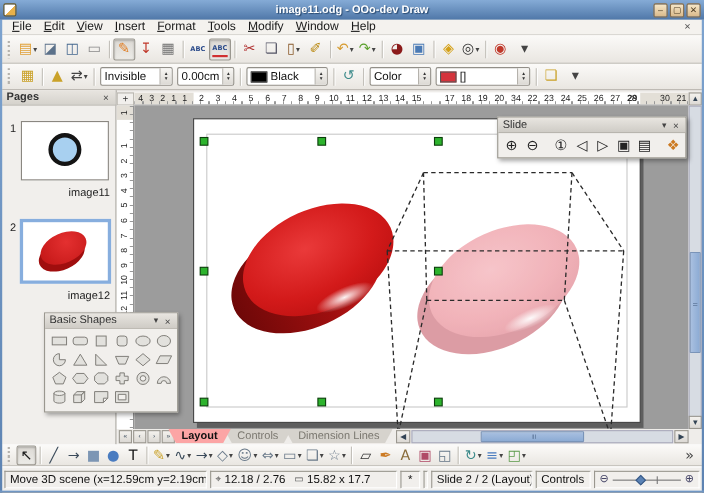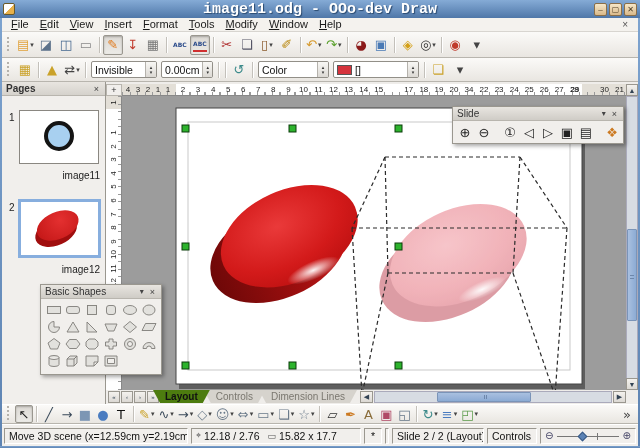--- a/index.html
+++ b/index.html
@@ -6,21 +6,21 @@
   *{box-sizing:border-box;font-family:"Liberation Sans","DejaVu Sans",sans-serif;}
   .glyph,.dd,.arrowglyph{font-family:"DejaVu Sans",sans-serif;}
   #window{position:relative;width:640px;height:448px;background:#efedea;overflow:hidden;}
   
   .frame{position:absolute;background:linear-gradient(#7da3cf,#5d83b2);z-index:50;}
   #frame-l{left:0;top:18px;bottom:0;width:2px;}
   #frame-r{right:0;top:18px;bottom:0;width:2px;}
   #frame-b{left:0;bottom:0;width:100%;height:2px;}
   
   #titlebar{position:absolute;left:0;top:0;width:640px;height:18px;background:linear-gradient(#85abd6,#4f77a8);display:flex;align-items:center;padding:0 3px;}
-  #title-text{position:absolute;left:0;right:0;text-align:center;color:#fff;font-size:15px;font-weight:bold;text-shadow:1px 1px 1px #2a4a70;font-family:Liberation Mono, monospace;}
+  #title-text{position:absolute;left:0;right:0;text-align:center;color:#fff;font-size:10px;font-weight:bold;text-shadow:1px 1px 1px #2a4a70;}
   #app-icon{width:12px;height:12px;background:linear-gradient(135deg,#fff 55%,#e8b14a 55%);border:1px solid #6a5a2a;border-radius:2px;z-index:2;}
   .winbtns{margin-left:auto;display:flex;gap:2px;z-index:2;}
   .winbtn{width:13px;height:13px;background:linear-gradient(#f6e7c8,#d9b98a);border:1px solid #8a6f4a;border-radius:2px;font-size:8px;line-height:11px;text-align:center;color:#4a3a22;cursor:default;}
   
   #menubar{position:absolute;left:2px;top:18px;width:636px;height:14px;background:#f4f2ee;border-bottom:1px solid #d8d5d0;display:flex;align-items:center;padding:0 4px;gap:1px;}
   .menu-item{font-size:11px;color:#1a1a1a;padding:16px 5px;line-height:13px;}
   .menu-item::first-letter{text-decoration:underline;}
   #menu-close{margin-left:auto;color:#555;font-size:10px;padding:0 6px;}
   
   .toolbar{position:absolute;left:2px;width:636px;background:linear-gradient(#fbfaf8,#e9e6e1);border-bottom:1px solid #b8b5ae;display:flex;align-items:center;padding:0 2px;}
@@ -70,21 +70,21 @@
   #vscroll{position:absolute;left:626px;top:96px;width:12px;height:294px;background:#d7dce3;border:1px solid #aab;}
   #vthumb{position:absolute;left:0;width:10px;background:linear-gradient(90deg,#a9c0e0,#8cabd4);border:1px solid #7a94b8;border-radius:1px;}
   .thumb-grip{position:absolute;left:2px;right:2px;top:50%;height:5px;background:repeating-linear-gradient(180deg,#6d87ab 0 1px,transparent 1px 2.5px);}
   #hscroll{position:absolute;left:374px;top:391px;width:238px;height:12px;background:#d7dce3;border:1px solid #aab;}
   #hthumb{position:absolute;top:0;height:10px;background:linear-gradient(#a9c0e0,#8cabd4);border:1px solid #7a94b8;border-radius:1px;}
   #hthumb .thumb-grip{left:50%;top:2px;bottom:2px;width:5px;height:auto;background:repeating-linear-gradient(90deg,#6d87ab 0 1px,transparent 1px 2.5px);}
   
   #tabbar{position:absolute;left:106px;top:390px;width:532px;height:14px;background:#efedea;display:flex;align-items:flex-start;}
   .tab-nav{width:12px;height:12px;margin-top:1px;background:linear-gradient(#f4f2ee,#dcd9d4);border:1px solid #9a978f;font-size:6px;line-height:10px;text-align:center;color:#345;}
   .tab{height:13px;padding:0 12px;font-size:10px;line-height:13px;color:#7a776f;background:#d6d3cd;clip-path:polygon(0 0,100% 0,calc(100% - 7px) 100%,7px 100%);margin-left:-6px;}
-  .tab.active{background:#4d7c0f;color:#111;font-weight:bold;z-index:2;}
+  .tab.active{background:#fca5a5;color:#111;font-weight:bold;z-index:2;}
   
   #statusbar{position:absolute;left:2px;top:424px;width:636px;height:22px;background:#f1efec;border-top:1px solid #fff;display:flex;align-items:center;padding:2px 2px;gap:3px;}
   .scell{height:16px;border:1px solid;border-color:#9a978f #fff #fff #9a978f;font-size:10.5px;color:#111;display:flex;align-items:center;padding:0 4px;white-space:nowrap;overflow:hidden;}
   .sicon{font-size:9px;color:#555;margin-right:3px;}
   
   .palette{position:absolute;background:#f1efec;border:1px solid #9a978f;box-shadow:2px 2px 4px rgba(0,0,0,.35);z-index:20;}
   .palette-title{height:14px;background:linear-gradient(#e8e5e0,#cfccc6);border-bottom:1px solid #b8b5ae;display:flex;align-items:center;padding:0 4px;gap:4px;}
   .palette-title span.t{font-size:10px;color:#333;flex:1;}
   .palette-menu{font-size:8px;color:#444;}
   #zoom-palette{left:452px;top:106px;width:172px;}
@@ -229,26 +229,34 @@
         </span>
       </div>
       <div class="combo" style="width: 52px;">
         <span class="combo-text">0.00cm</span>
         <span class="spinner">
           <span>▴</span>
           <span>▾</span>
         </span>
       </div>
       <div class="tsep"></div>
+      <div class="combo" style="width: 74px;">
+        <span class="swatch" style="background: rgb(0, 0, 0);"></span>
+        <span class="combo-text">Black</span>
+        <span class="spinner">
+          <span>▴</span>
+          <span>▾</span>
+        </span>
+      </div>
       <div class="tsep"></div>
       <div class="tbtn">
         <span class="glyph" style="color: rgb(61, 139, 139);">↺</span>
       </div>
       <div class="tsep"></div>
-      <div class="combo" style="width: 71px;">
+      <div class="combo" style="width: 56px;">
         <span class="combo-text">Color</span>
         <span class="spinner">
           <span>▴</span>
           <span>▾</span>
         </span>
       </div>
       <div class="combo" style="width: 86px;">
         <span class="swatch" style="background: rgb(213, 51, 60);"></span>
         <span class="combo-text">[]</span>
         <span class="spinner">

